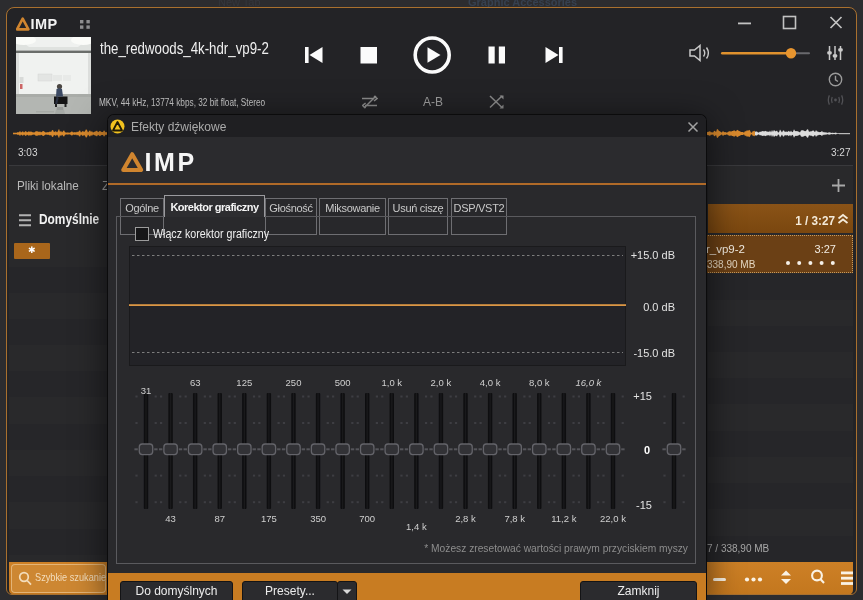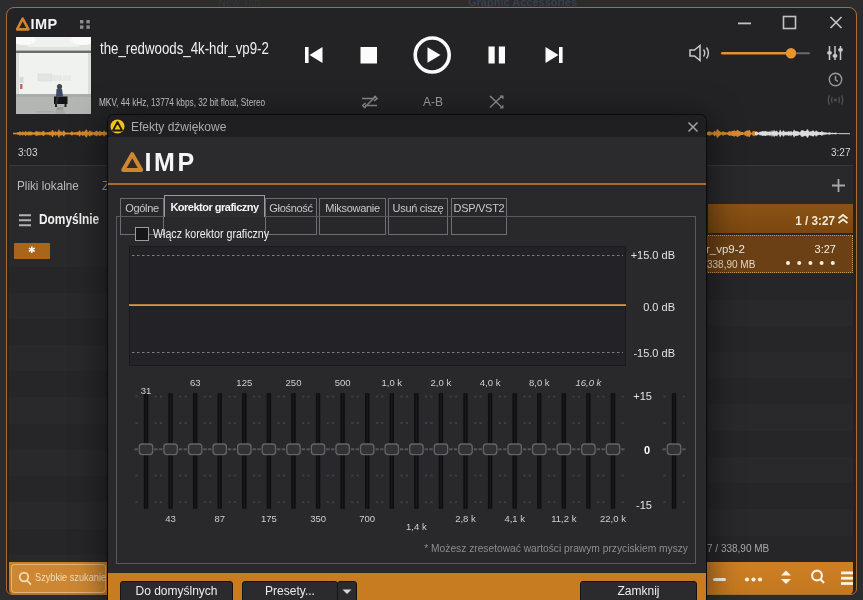--- a/index.html
+++ b/index.html
@@ -581,21 +581,21 @@
 <div class="flab" style="left:465.1px;top:377px;">4,0 k</div>
 <div class="flab" style="left:514.3px;top:377px;">8,0 k</div>
 <div class="flab" style="left:563.4px;top:377px;font-style:italic;">16,0 k</div>
 <div class="flab" style="left:145.6px;top:512.5px;">43</div>
 <div class="flab" style="left:194.7px;top:512.5px;text-align:center;">87</div>
 <div class="flab" style="left:243.9px;top:512.5px;">175</div>
 <div class="flab" style="left:293.1px;top:512.5px;">350</div>
 <div class="flab" style="left:342.2px;top:512.5px;">700</div>
 <div class="flab" style="left:391.4px;top:512.5px;margin-top:8px;">1,4 k</div>
 <div class="flab" style="left:440.5px;top:512.5px;">2,8 k</div>
-<div class="flab" style="left:489.7px;top:512.5px;">4,1 k</div>
+<div class="flab" style="left:489.7px;top:512.5px;">7,8 k</div>
 <div class="flab" style="left:538.8px;top:512.5px;">11,2 k</div>
 <div class="flab" style="left:588.0px;top:512.5px;">22,0 k</div>
       <div class="glab" style="left:592px; top:390px; font-size:11px;">+15</div>
       <div class="glab" style="left:590px; top:444px; font-weight:bold; color:#fff;">0</div>
       <div class="glab" style="left:592px; top:499px; font-size:11px;">-15</div>
 
       <div class="txt" style="left:388px; top:542px; width:300px; text-align:right; font-size:11px; color:#8d8d8d; transform-origin:100% 0; transform:scaleX(0.93);">* Możesz zresetować wartości prawym przyciskiem myszy</div>
 
       <div class="btn" style="left:120px; top:581px; width:113px;">Do domyślnych</div>
       <div class="btn" style="left:242px; top:581px; width:96px;">Presety...</div>

